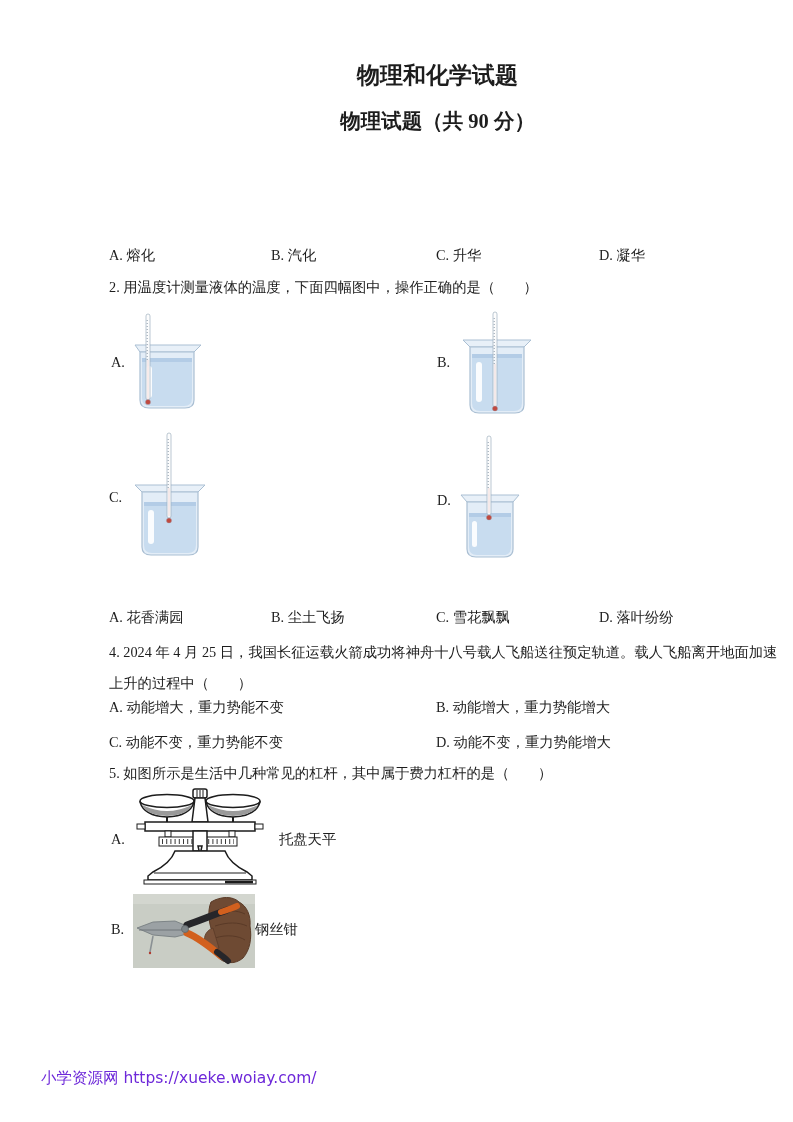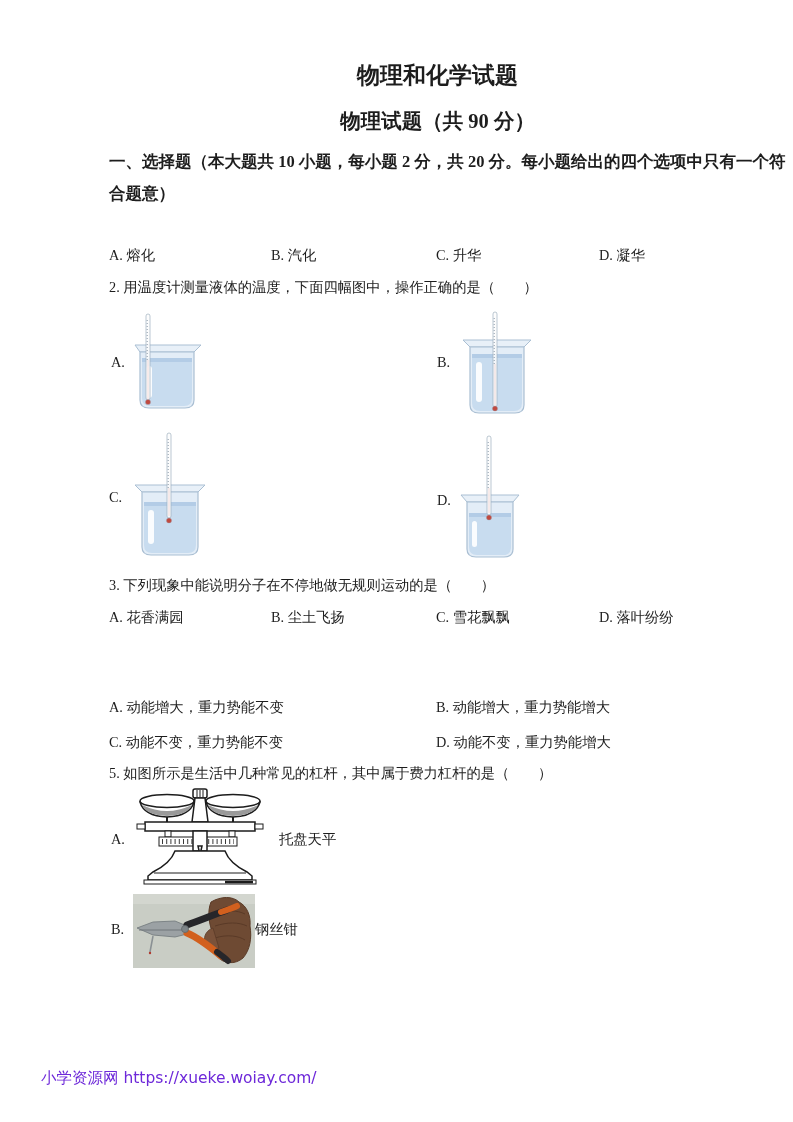--- a/index.html
+++ b/index.html
@@ -24,21 +24,20 @@
   .photo{background:#c9cdc5;}
   svg{display:block;}
 </style>
 </head>
 <body>
 
 <div class="page">
 
   <div class="abs title">物理和化学试题</div>
   <div class="abs subtitle">物理试题（共 90 分）</div>
-  <div class="abs section">一、选择题（本大题共 10 小题，每小题 2 分，共 20 分。每小题给出的四个选项中只有一个符合题意）</div>
 
   <div class="abs optrow" style="top:244px">
     <span class="opt o1">A. 熔化</span>
     <span class="opt o2">B. 汽化</span>
     <span class="opt o3">C. 升华</span>
     <span class="opt o4">D. 凝华</span>
   </div>
 
   <div class="abs qtext" style="top:276px">2. 用温度计测量液体的温度，下面四幅图中，操作正确的是（　　）</div>
 
@@ -95,28 +94,28 @@
       <path d="M10,80 V114 Q10,122 18,122 H44 Q52,122 52,114 V80 Z" fill="#c8dcef"></path>
       <rect x="10" y="80" width="42" height="4" fill="#b3cce6"></rect>
       <rect x="13" y="88" width="5" height="26" rx="2.5" fill="rgba(255,255,255,0.9)"></rect>
       <line x1="30" y1="55" x2="30" y2="80" stroke="#c0493f" stroke-width="1.3"></line>
       <rect x="28" y="3" width="4" height="79" rx="2" fill="#fdfdfd" stroke="#9fb0bf" stroke-width="0.7" fill-opacity="0.85"></rect>
       <line x1="29.2" y1="9" x2="29.2" y2="55" stroke="#8c9aa8" stroke-width="1" stroke-dasharray="1 2"></line>
       <circle cx="30" cy="84.5" r="2.6" fill="#c0493f" stroke="#9fb0bf" stroke-width="0.4"></circle>
     </svg>
   </div>
 
-  <div class="abs qtext" style="top:574px">3. 下列现象中能说明分子在不停地做无规则运动的是（　　）</div>
   <div class="abs optrow" style="top:606px">
     <span class="opt o1">A. 花香满园</span>
     <span class="opt o2">B. 尘土飞扬</span>
     <span class="opt o3">C. 雪花飘飘</span>
     <span class="opt o4">D. 落叶纷纷</span>
   </div>
 
+  <div class="abs qwrap" style="top:637px">4. 2024 年 4 月 25 日，我国长征运载火箭成功将神舟十八号载人飞船送往预定轨道。载人飞船离开地面加速上升的过程中（　　）</div>
   <div class="abs optrow" style="top:696px">
     <span class="opt q4o2">B. 动能增大，重力势能增大</span>
     <span class="opt q4o1">A. 动能增大，重力势能不变</span>
   </div>
   <div class="abs optrow" style="top:731px">
     <span class="opt q4o1">C. 动能不变，重力势能不变</span>
     <span class="opt q4o2">D. 动能不变，重力势能增大</span>
   </div>
 
   <div class="abs qtext" style="top:762px">5. 如图所示是生活中几种常见的杠杆，其中属于费力杠杆的是（　　）</div>

